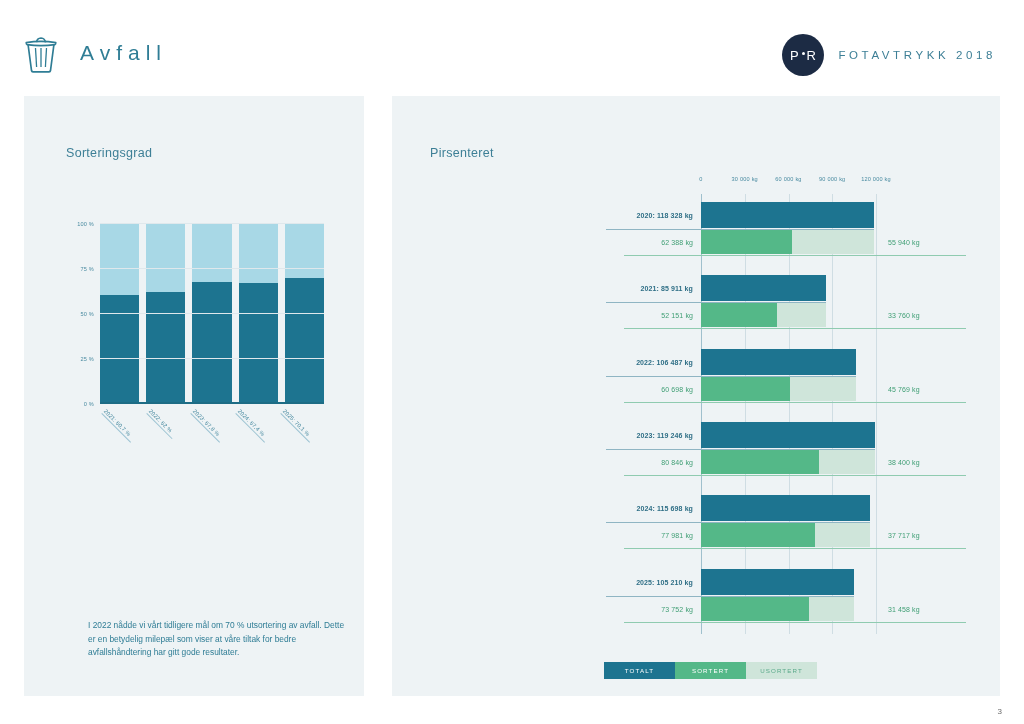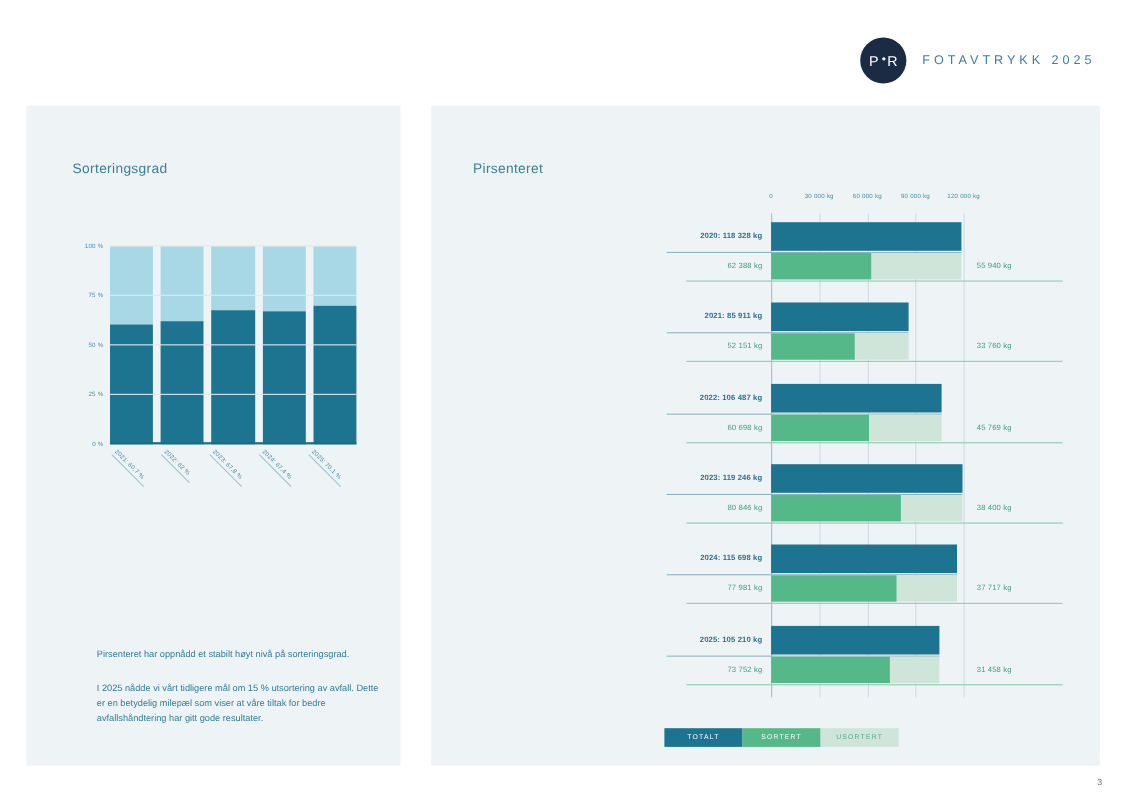--- a/index.html
+++ b/index.html
@@ -114,28 +114,41 @@
   .page-number{
     position:absolute;right:22px;bottom:8px;font-size:8px;color:#6b6b6b;
   }
 </style>
 </head>
 <body>
 
 <div class="page">
 
   <div class="header">
+    <div class="brand">
+      <span>
+        <svg class="trash-icon" viewBox="0 0 34 40" fill="none" xmlns="http://www.w3.org/2000/svg">
+          <path d="M4 11 L7.5 37.5 Q7.7 38.7 9 38.8 L25 38.8 Q26.3 38.7 26.5 37.5 L30 11" stroke="#2f7d95" stroke-width="1.7" stroke-linejoin="round" fill="none"></path>
+          <path d="M2.2 9.6 Q17 7.2 31.8 9.6 Q31.9 11.2 31 11.6 Q17 13.6 3 11.6 Q2.1 11.2 2.2 9.6 Z" stroke="#2f7d95" stroke-width="1.6" fill="none" stroke-linejoin="round"></path>
+          <path d="M12.5 9.2 Q13 5.2 17 5 Q21 5.2 21.5 9.4" stroke="#2f7d95" stroke-width="1.5" fill="none"></path>
+          <path d="M11.5 15 L12.6 34" stroke="#2f7d95" stroke-width="1.3"></path>
+          <path d="M17 15 L17 34" stroke="#2f7d95" stroke-width="1.3"></path>
+          <path d="M22.5 15 L21.4 34" stroke="#2f7d95" stroke-width="1.3"></path>
+        </svg>
+      </span>
+      <span class="page-title">Avfall</span>
+    </div>
 
     <div class="logo-group">
       <div class="logo-circle">
         <span>P</span>
         <span class="logo-dot"></span>
         <span>R</span>
       </div>
-      <span class="logo-text">FOTAVTRYKK 2025</span>
+      <span class="logo-text">FOTAVTRYKK 2018</span>
     </div>
   </div>
 
   <div class="panel" id="panel-left">
     <div class="panel-title" style="left:42px;top:50px;">Sorteringsgrad</div>
 
     <div class="sg-chart">
       <div class="sg-plot" id="sg-plot">
         <div class="sg-bars" id="sg-bars">
             <div class="sg-barcol">
@@ -178,22 +191,21 @@
       <div class="sg-axis"></div>
       <div class="sg-xlabels" id="sg-xlabels">
           <div class="sg-xlabel" style="left: 3%;">2021: 60,7 %</div>
           <div class="sg-xlabel" style="left: 23%;">2022: 62 %</div>
           <div class="sg-xlabel" style="left: 43%;">2023: 67,8 %</div>
           <div class="sg-xlabel" style="left: 63%;">2024: 67,4 %</div>
           <div class="sg-xlabel" style="left: 83%;">2025: 70,1 %</div>
         </div>
     </div>
 
-    <div class="body-text" id="para-1">Pirsenteret har oppnådd et stabilt høyt nivå på sorteringsgrad.</div>
-    <div class="body-text" id="para-2">I 2025 nådde vi vårt tidligere mål om 15 % utsortering av avfall. Dette er en betydelig milepæl som viser at våre tiltak for bedre avfallshåndtering har gitt gode resultater.</div>
+    <div class="body-text" id="para-2">I 2022 nådde vi vårt tidligere mål om 70 % utsortering av avfall. Dette er en betydelig milepæl som viser at våre tiltak for bedre avfallshåndtering har gitt gode resultater.</div>
   </div>
 
   <div class="panel" id="panel-right">
     <div class="panel-title" style="left:38px;top:50px;">Pirsenteret</div>
 
     <div class="av-chart">
       <div class="av-axis-row" id="av-axis">
           <div class="av-xtick" style="left: 95px;">0</div>
           <div class="av-xtick" style="left: 138.75px;">30 000 kg</div>
           <div class="av-xtick" style="left: 182.5px;">60 000 kg</div>

